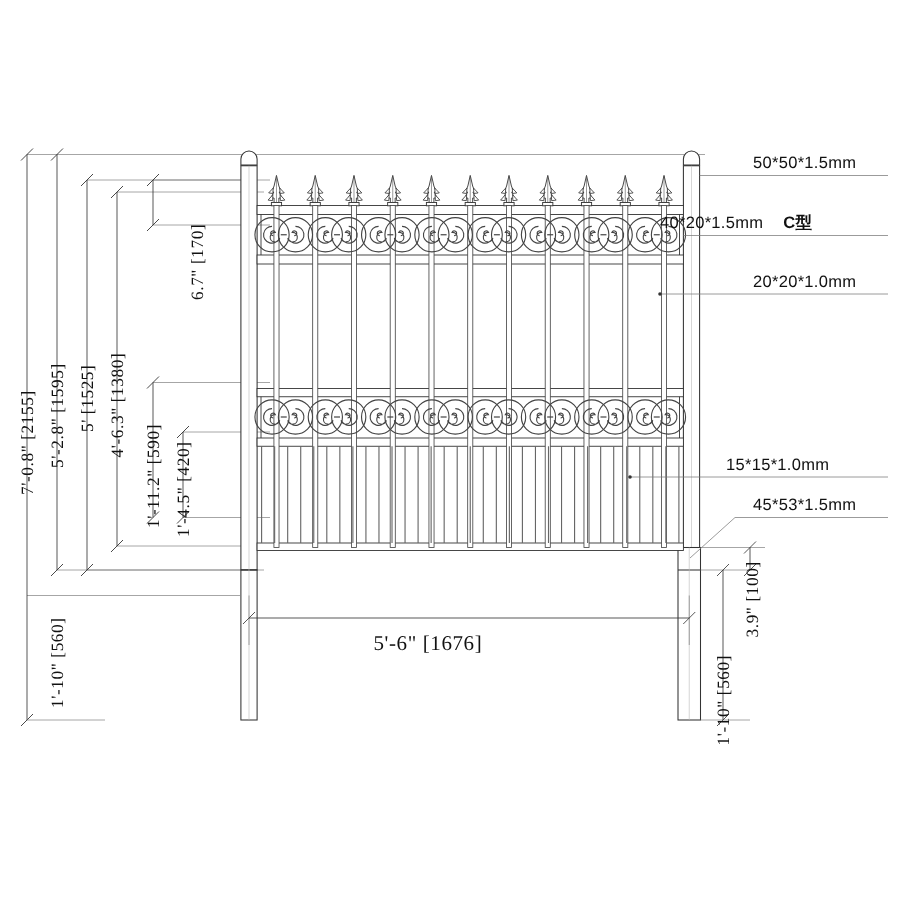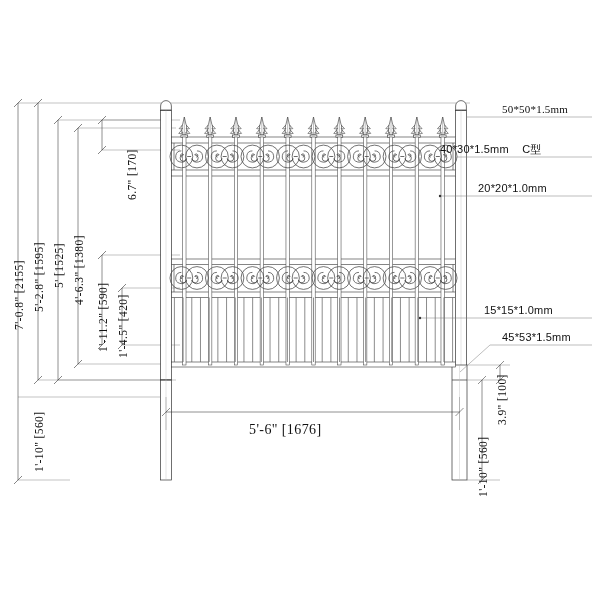--- a/index.html
+++ b/index.html
@@ -43,21 +43,21 @@
   .callout {
     position: absolute;
     font-family: "Liberation Sans", "DejaVu Sans", sans-serif;
     font-size: 11px;
     letter-spacing: 0.2px;
     color: #111111;
     white-space: nowrap;
     line-height: 1;
   }
   .callout .bold-c {
-    font-weight: normal;
+    font-weight: bold;
   }
 </style>
 </head>
 <body>
 
 <div id="drawing-root">
 
   <svg id="cad-svg" viewBox="0 0 600 600">
     <defs>
       <g id="finial">
@@ -315,26 +315,26 @@
   <div class="dim-label vert" style="left:127px; top:200px;">6.7"  [170]</div>
 
   <div class="dim-label vert" style="left:34px; top:472px;">1'-10"  [560]</div>
 
   <div class="dim-label vert" style="left:478px; top:497px;">1'-10"  [560]</div>
 
   <div class="dim-label vert" style="left:497px; top:425px;">3.9"  [100]</div>
 
   <div class="dim-label" style="left:249px; top:423px; font-size:14px;">5'-6"   [1676]</div>
 
-  <div class="callout" style="left:502px; top:104px;font-family:Liberation Serif, serif;">50*50*1.5mm</div>
+  <div class="callout" style="left:502px; top:104px;">50*50*1.5mm</div>
 
   <div class="callout" style="left:440px; top:144px;">
-    <span>40*30*1.5mm</span>
+    <span>40*20*1.5mm</span>
     <span class="bold-c" style="margin-left:10px;">C型</span>
   </div>
 
-  <div class="callout" style="left:478px; top:183px;">20*20*1.0mm</div>
+  <div class="callout" style="left:502px; top:183px;">20*20*1.0mm</div>
 
   <div class="callout" style="left:484px; top:305px;">15*15*1.0mm</div>
 
   <div class="callout" style="left:502px; top:332px;">45*53*1.5mm</div>
 
 </div>
 
 </body></html>

